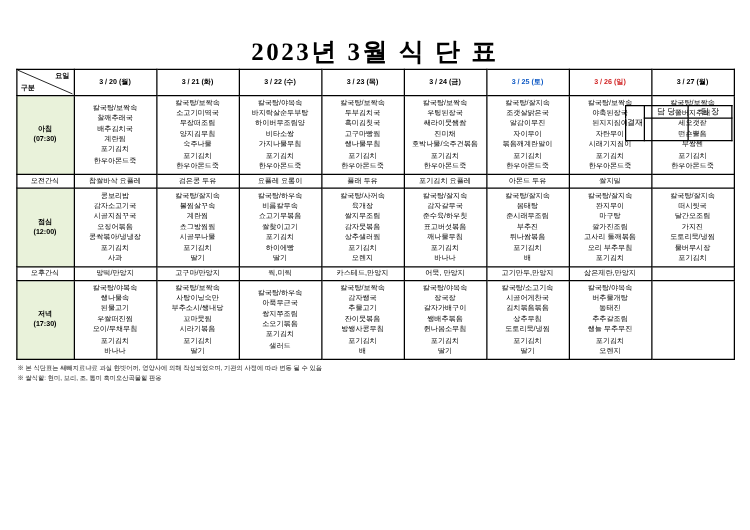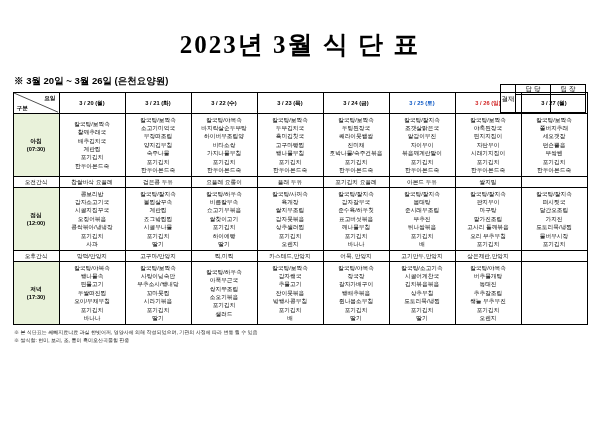--- a/index.html
+++ b/index.html
@@ -17,21 +17,21 @@
   }
   .page {
     width: 600px;
     height: 424px;
     position: relative;
     box-sizing: border-box;
     padding: 0;
   }
   .title {
     text-align: center;
-    font-size: 25px;
+    font-size: 20px;
     font-weight: bold;
     letter-spacing: 2px;
     margin: 28px 0 0 0;
     font-family: "Liberation Serif", serif;
   }
   .approval {
     position: absolute;
     right: 14px;
     top: 56px;
     border: 1px solid #000;
@@ -149,21 +149,20 @@
       <td class="appr-head">담 당</td>
       <td class="appr-head">팀 장</td>
     </tr>
     <tr>
       <td class="appr-body"></td>
       <td class="appr-body"></td>
     </tr>
   </tbody>
     </table>
 
-  <div class="subtitle">※ 3월 20일 ~ 3월 26일 (은천요양원)</div>
 
   <table class="menu">
     <colgroup>
       <col style="width:46px">
       <col style="width:66px">
         <col style="width:66px">
         <col style="width:66px">
         <col style="width:66px">
       <col style="width:66px">
         <col style="width:66px">

